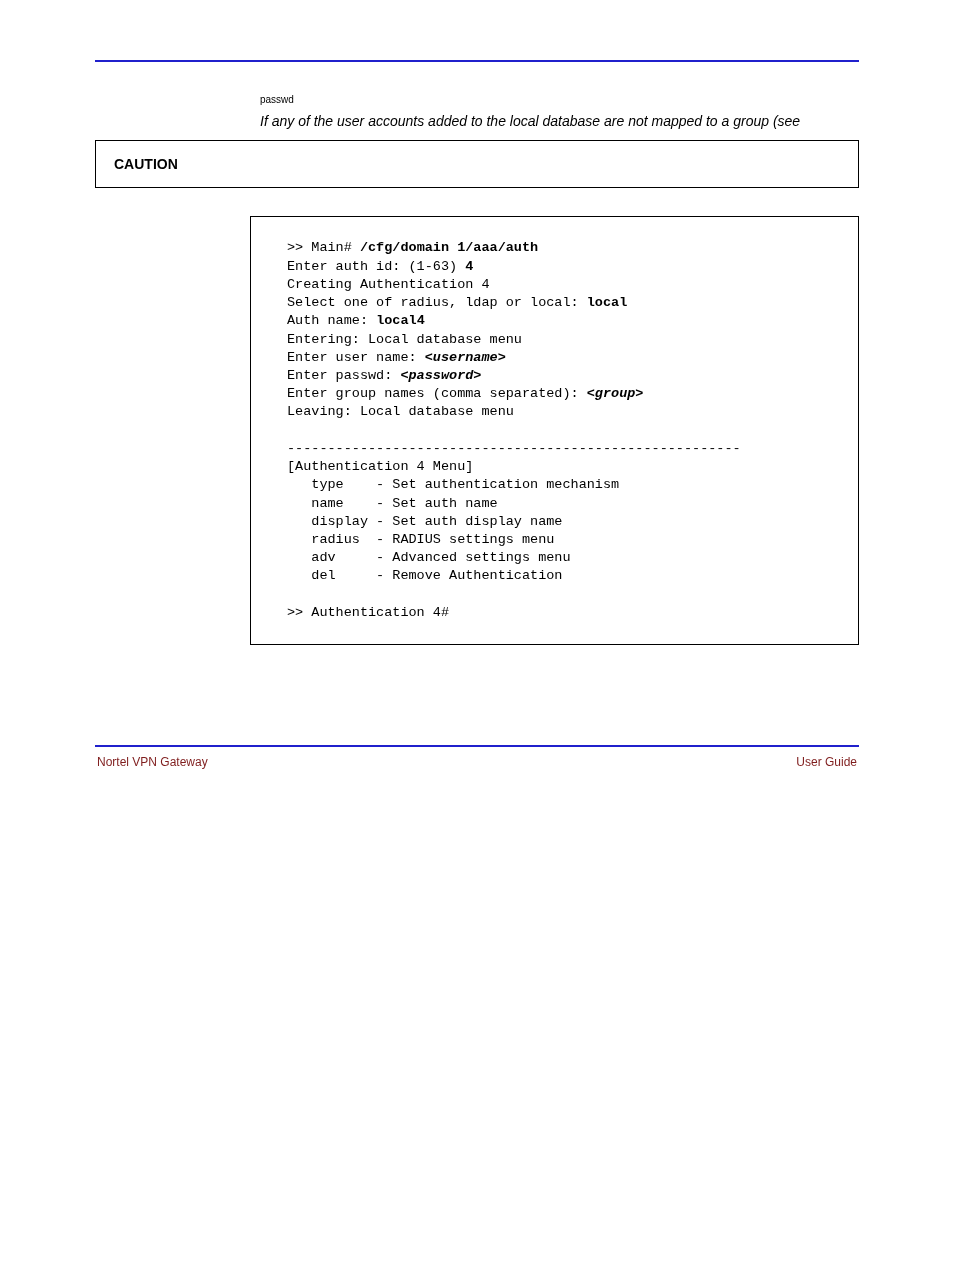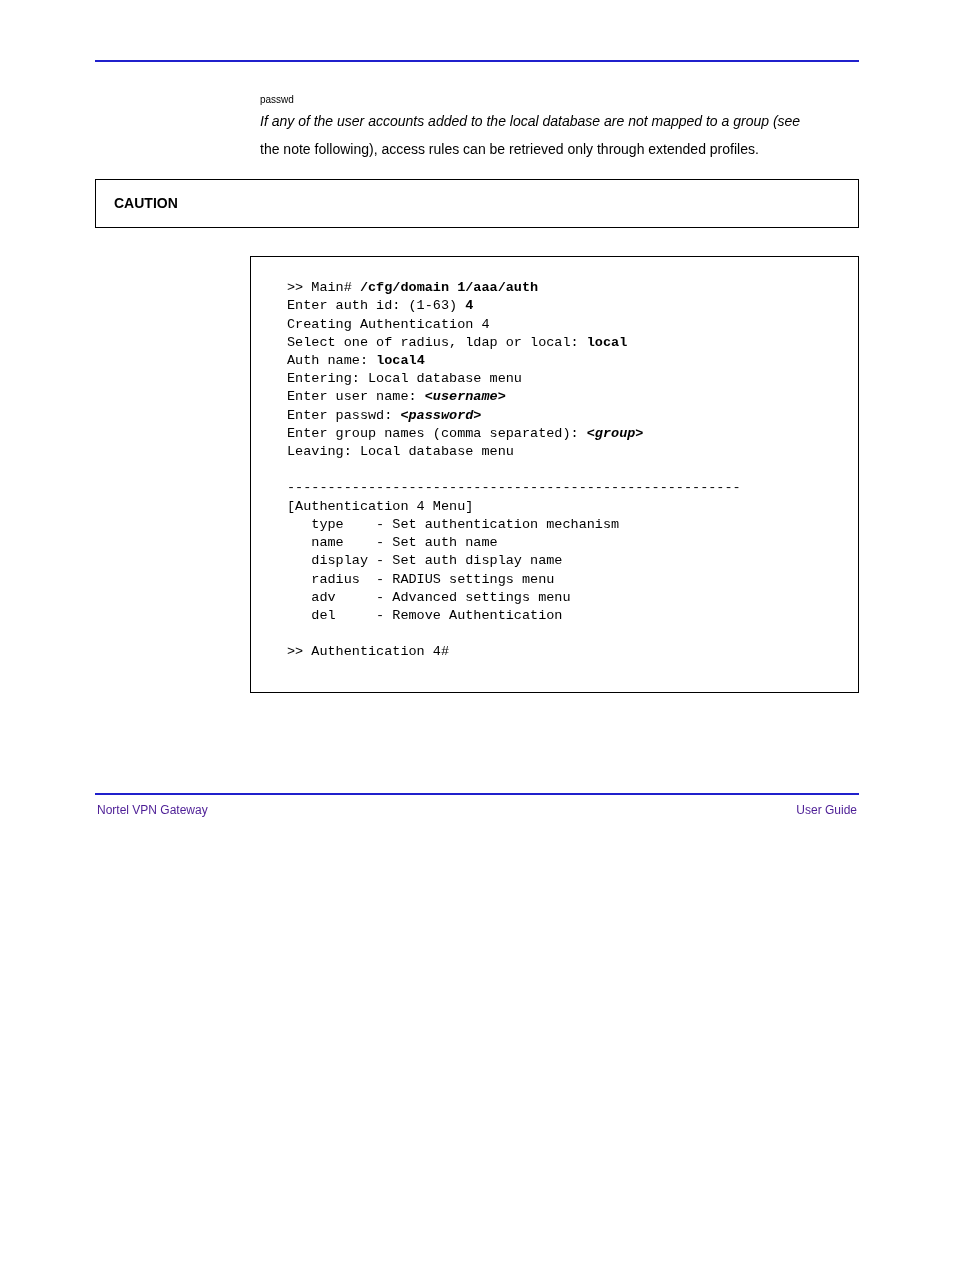--- a/index.html
+++ b/index.html
@@ -56,59 +56,58 @@
     line-height: 1.4;
   }
   .tocreate .boldcode {
     font-family: Arial, sans-serif;
     font-weight: bold;
   }
   .code-box {
     border: 1px solid #000;
     margin-left: 155px;
     margin-right: 0;
-    padding: 22px 28px 30px 36px;
+    padding: 22px 28px 22px 36px;
     font-family: Courier, monospace;
     font-size: 13.5px;
     line-height: 1.35;
     white-space: pre;
     margin-bottom: 100px;
   }
   .code-box .b { font-weight: bold; }
   .code-box .bi { font-weight: bold; font-style: italic; }
   .bottom-rule-wrap {
     margin-top: 40px;
   }
   .bottom-rule {
     border: none;
     border-top: 2px solid #2020cc;
     margin-bottom: 6px;
   }
   .footer-row {
     display: flex;
     justify-content: space-between;
     font-size: 12px;
-    color: #4c1d95;
+    color: #7f1d1d;
     padding: 2px 2px 0 2px;
   }
   .footer-row .left { text-align: left; }
   .footer-row .right { text-align: center; }
 </style>
 </head>
 <body>
 
 <div class="page">
   <hr class="top-rule">
 
   <div class="indented-passwd">
     <span class="code">passwd</span>
   </div>
 
   <div class="indented-text2">If any of the user accounts added to the local database are not mapped to a group (see </div>
-  <div class="indented-text">the note following), access rules can be retrieved only through extended profiles.</div>
 
   <div class="caution-box">
     <span class="caution-label">CAUTION</span>
     <br>
   </div>
 
 
   <div class="code-box"><span>&gt;&gt; Main# </span><span class="b">/cfg/domain 1/aaa/auth</span>
 <span>Enter auth id: (1-63) </span><span class="b">4</span>
 <span>Creating Authentication 4</span>

